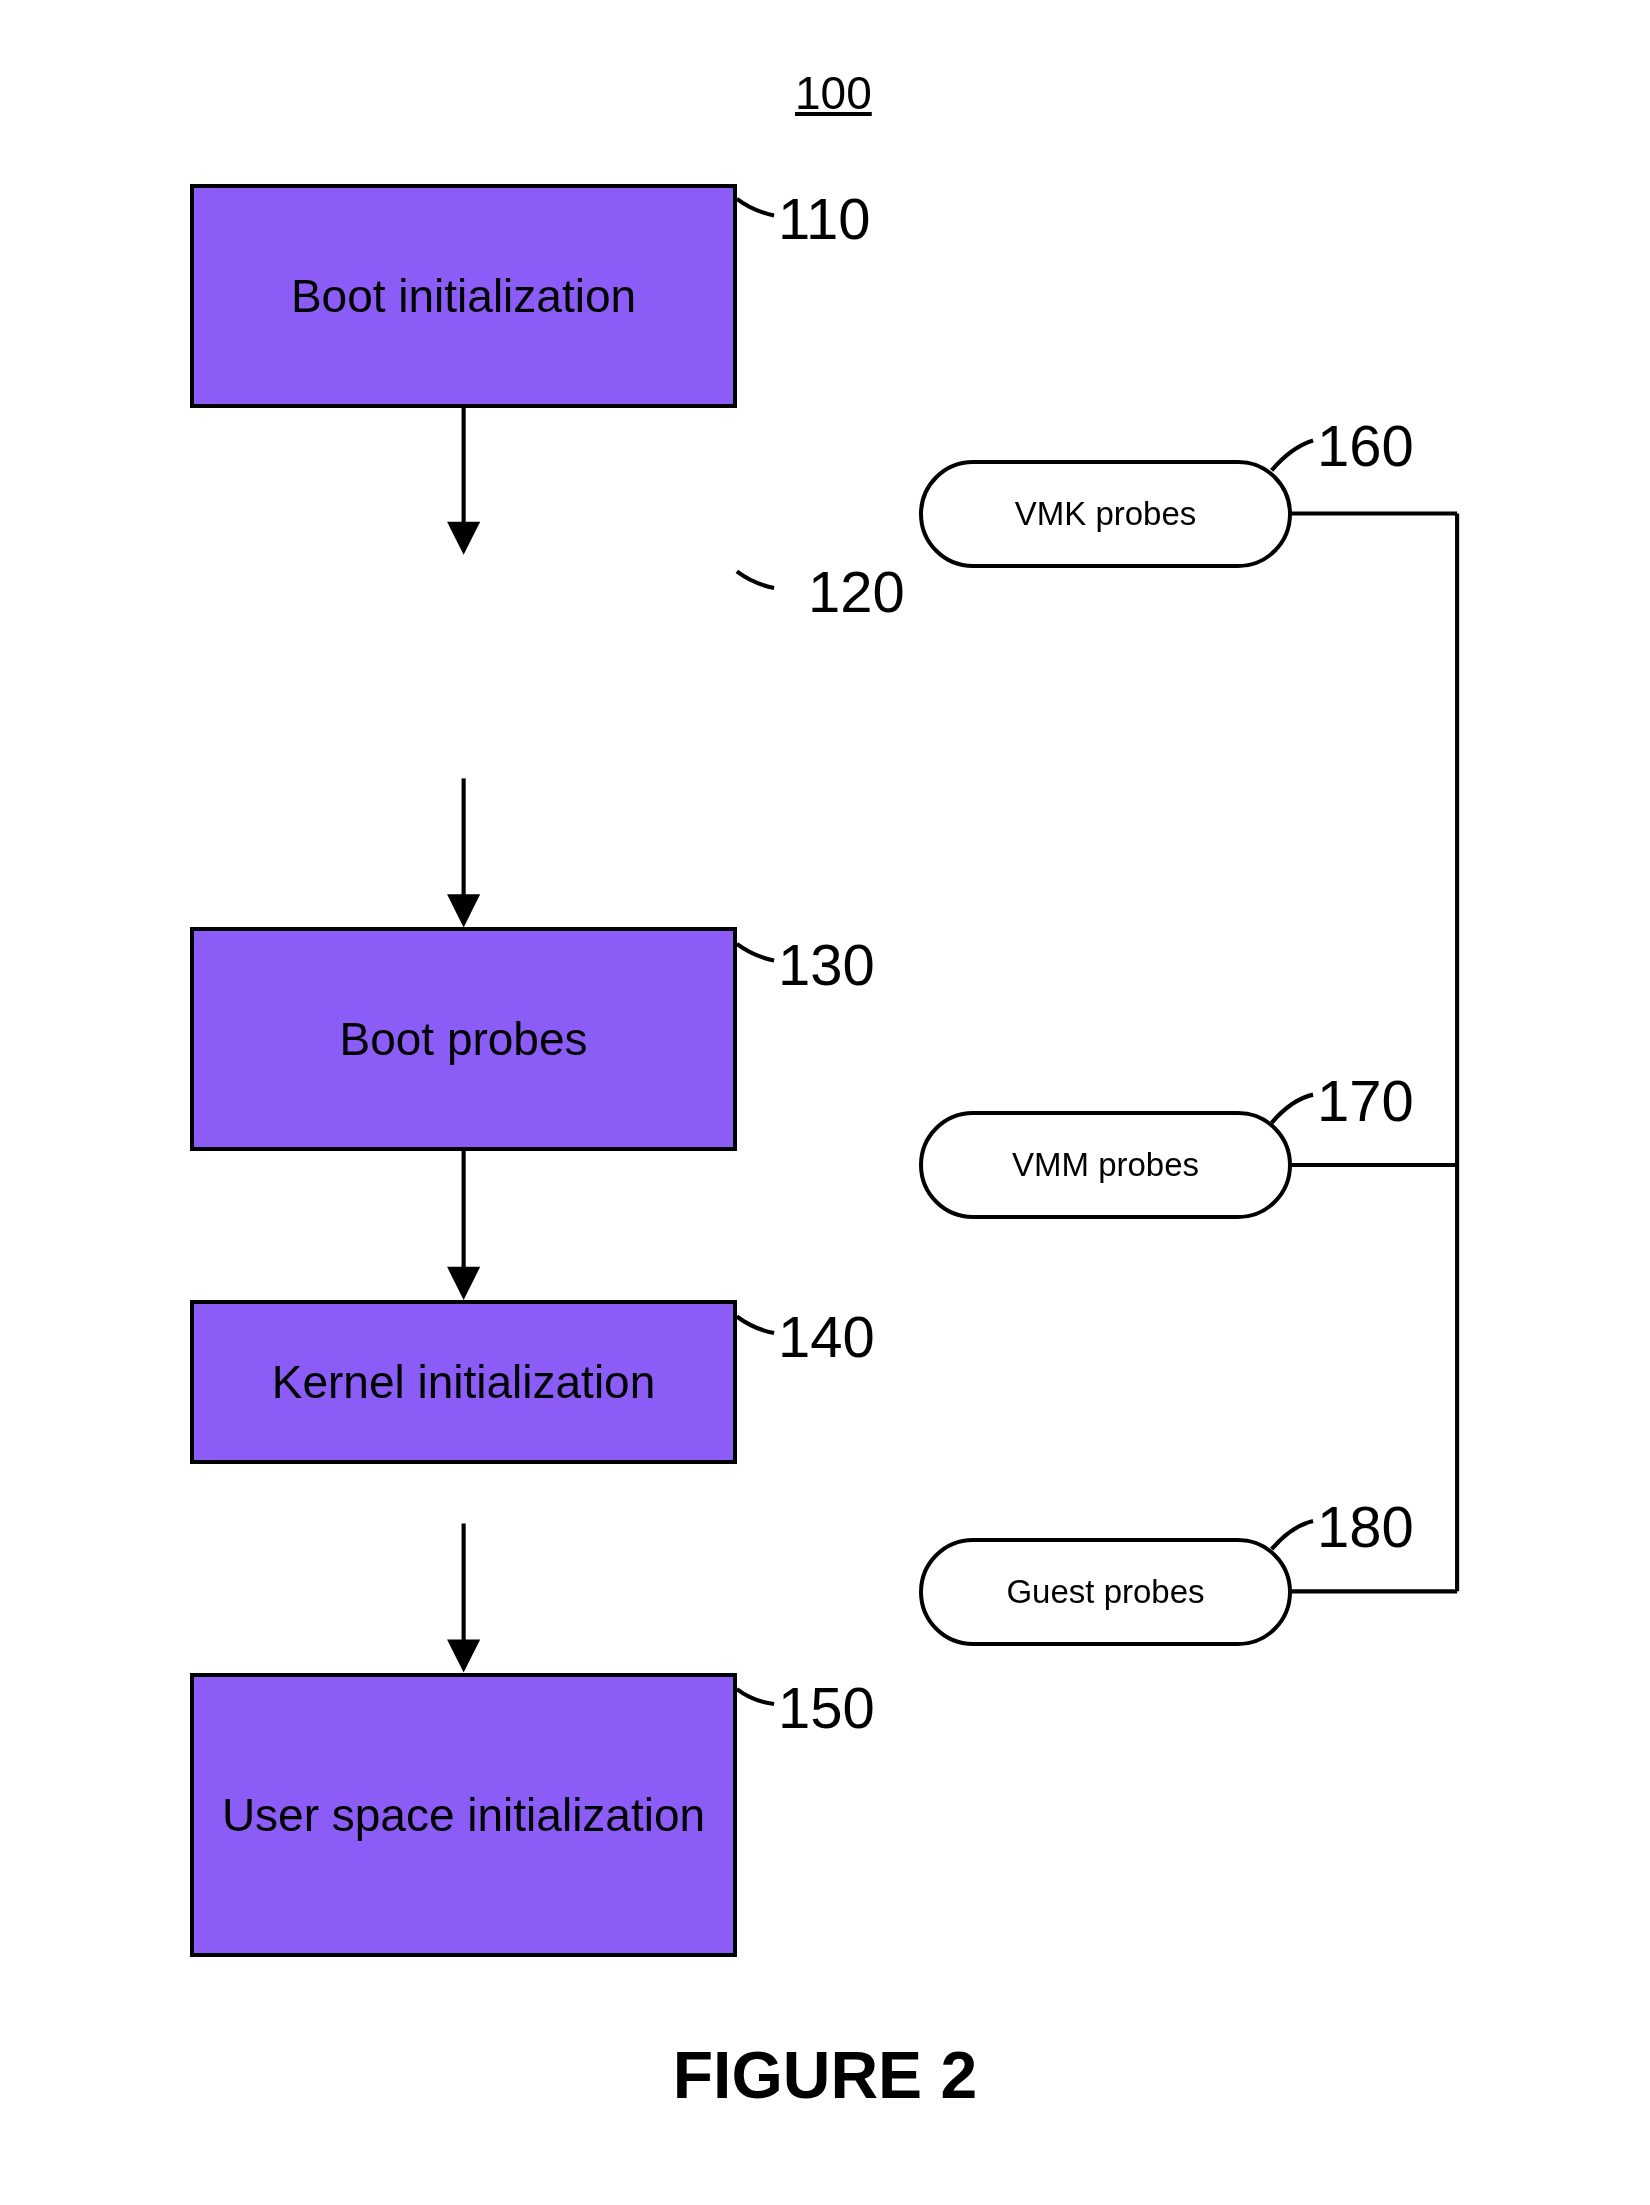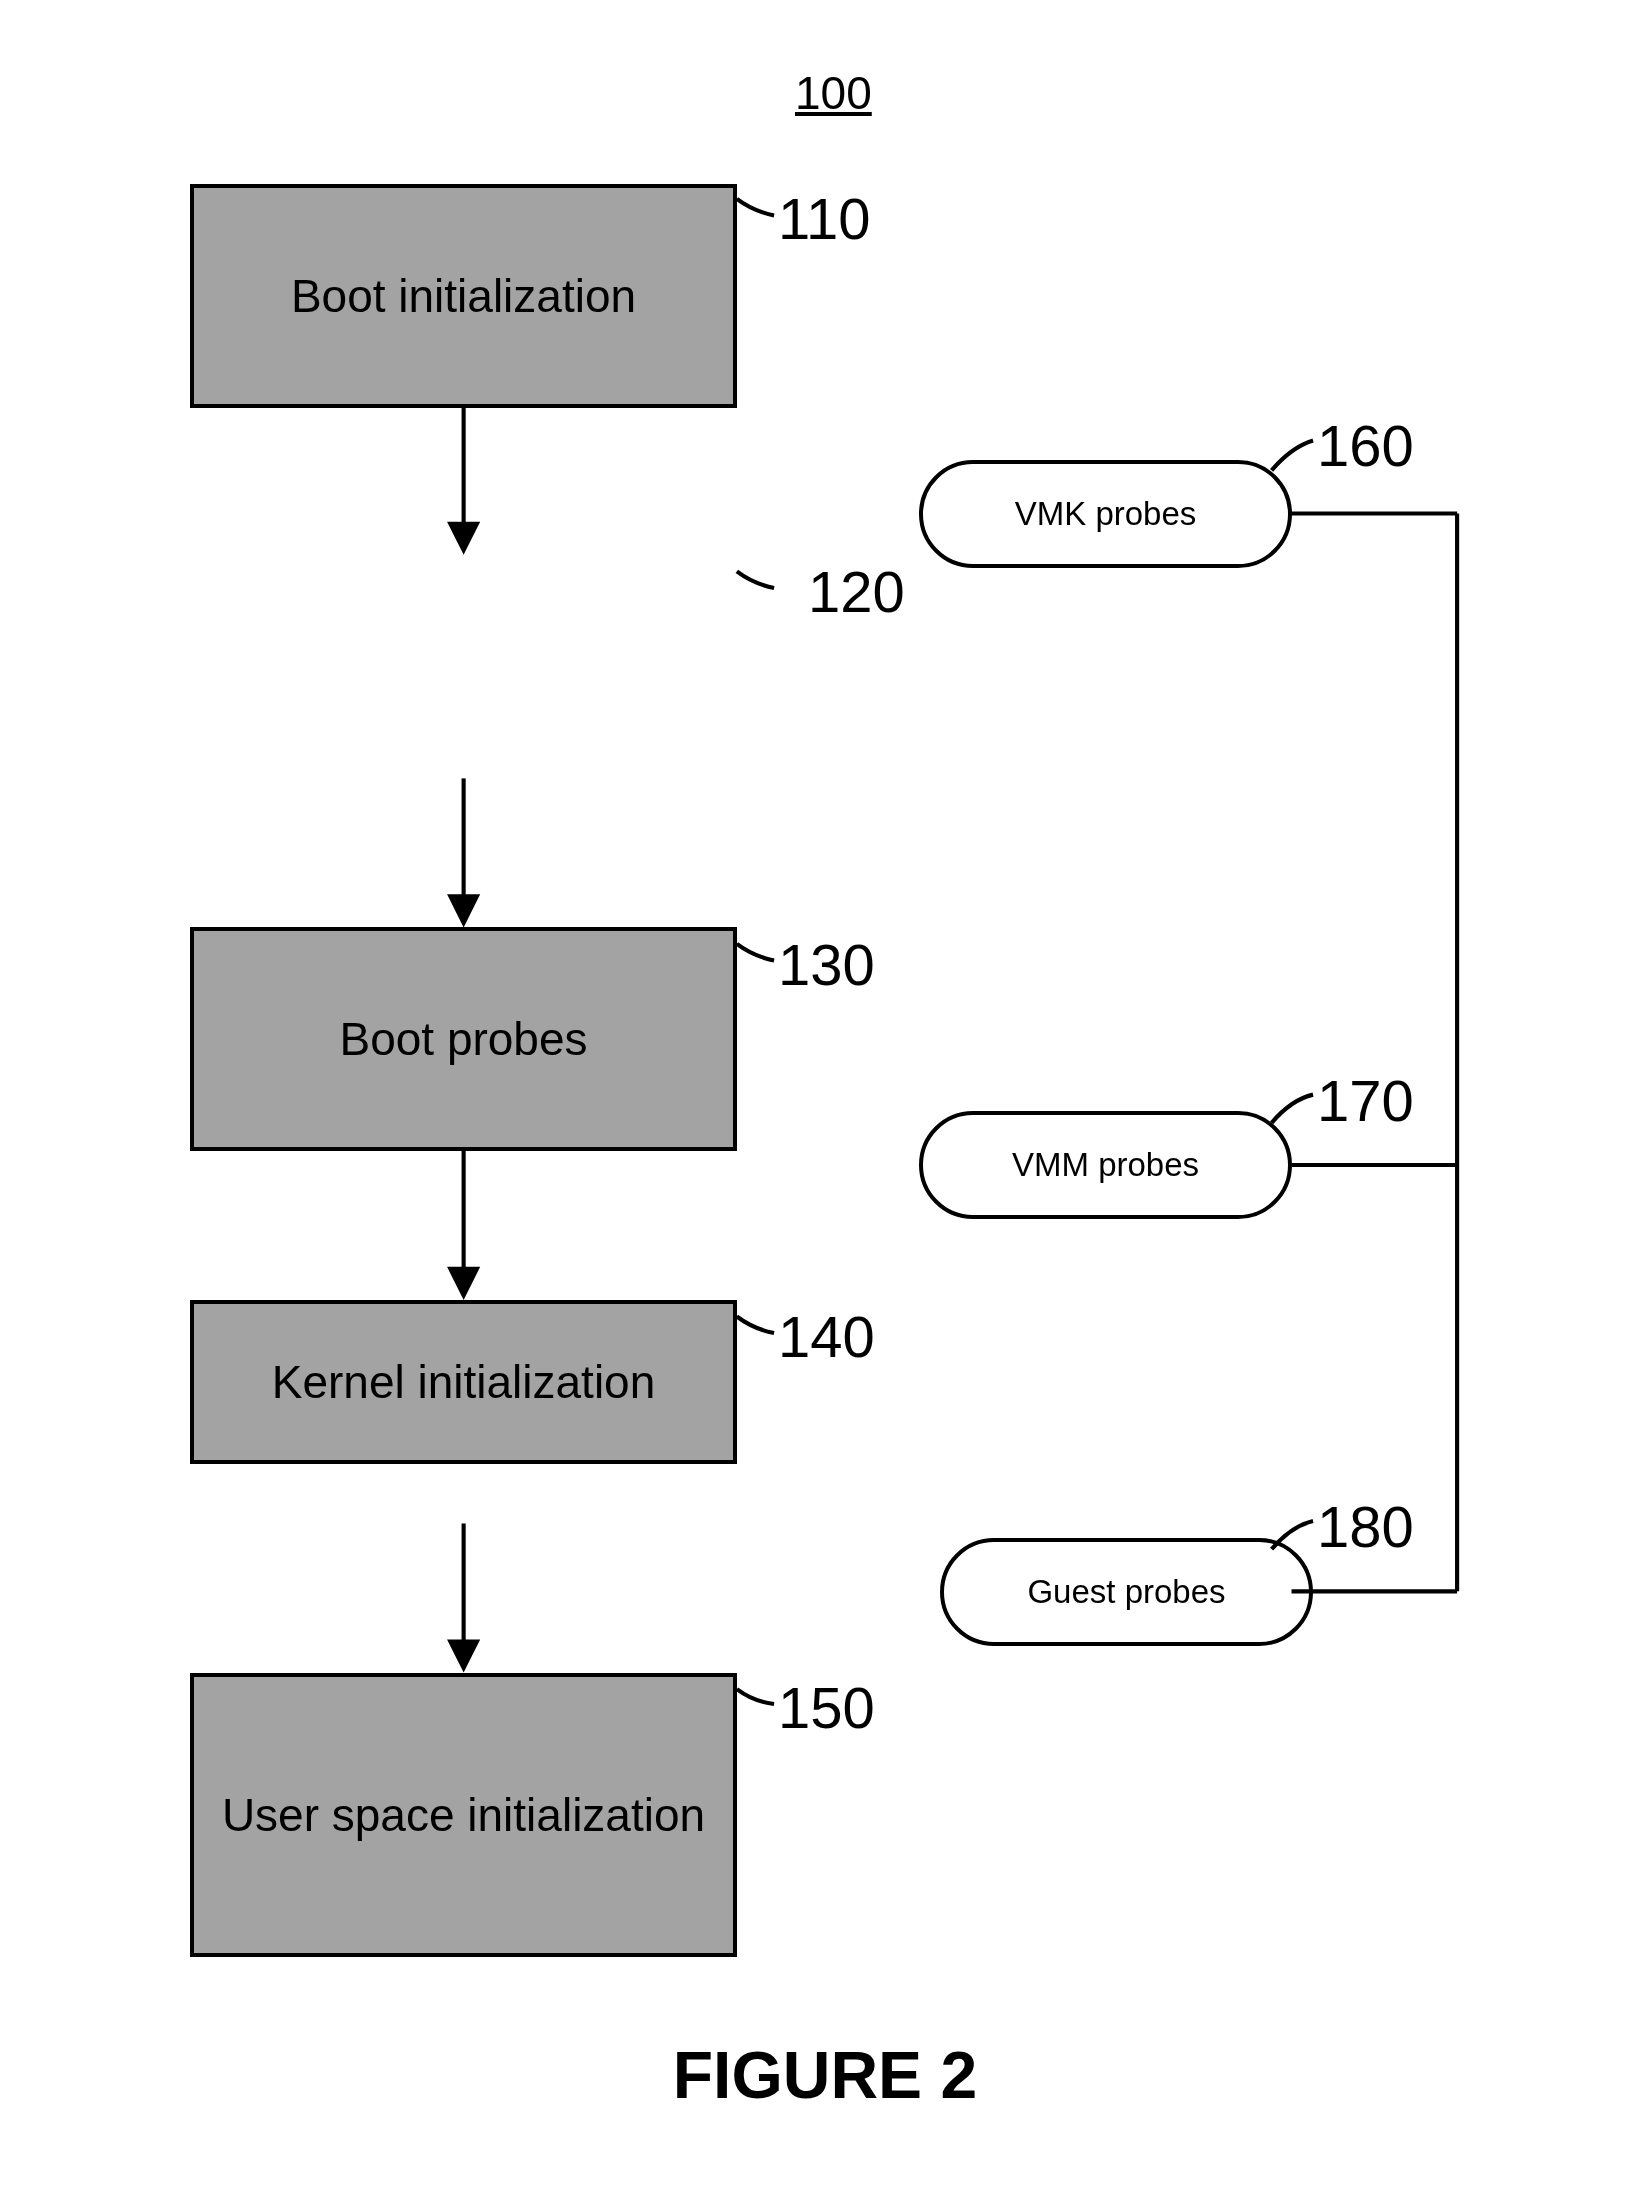--- a/index.html
+++ b/index.html
@@ -17,21 +17,21 @@
   .title {
     position: absolute;
     font-size: 46px;
     font-weight: normal;
     text-decoration: underline;
     text-align: center;
   }
   .box {
     position: absolute;
     border: 4.1px solid #000;
-    background: #a3a3a3;
+    background: #8b5cf6;
     display: flex;
     align-items: center;
     justify-content: center;
     font-size: 46px;
     box-sizing: border-box;
   }
   .pill {
     position: absolute;
     border: 4.1px solid #000;
     background: #fff;
@@ -101,21 +101,21 @@
   <div class="pill" style="left: 919px; top: 460px; width: 373px; height: 108px; border-radius: 54px;">
     <span>VMK probes</span>
   </div>
   <div class="num" style="left: 1317px; top: 412px;">160</div>
 
   <div class="pill" style="left: 919px; top: 1111px; width: 373px; height: 108px; border-radius: 54px;">
     <span>VMM probes</span>
   </div>
   <div class="num" style="left: 1317px; top: 1067px;">170</div>
 
-  <div class="pill" style="left: 940px; top: 1538px; width: 373px; height: 108px; border-radius: 54px;">
+  <div class="pill" style="left: 919px; top: 1538px; width: 373px; height: 108px; border-radius: 54px;">
     <span>Guest probes</span>
   </div>
   <div class="num" style="left: 1317px; top: 1493px;">180</div>
 
   <div class="figcap" style="top: 2037px;">FIGURE 2</div>
 
   <svg class="overlay" viewBox="0 0 1993 2663">
 
     <line x1="560" y1="492" x2="560" y2="640"></line>
     <polygon class="arrowhead" points="560,670 540,630 580,630"></polygon>

